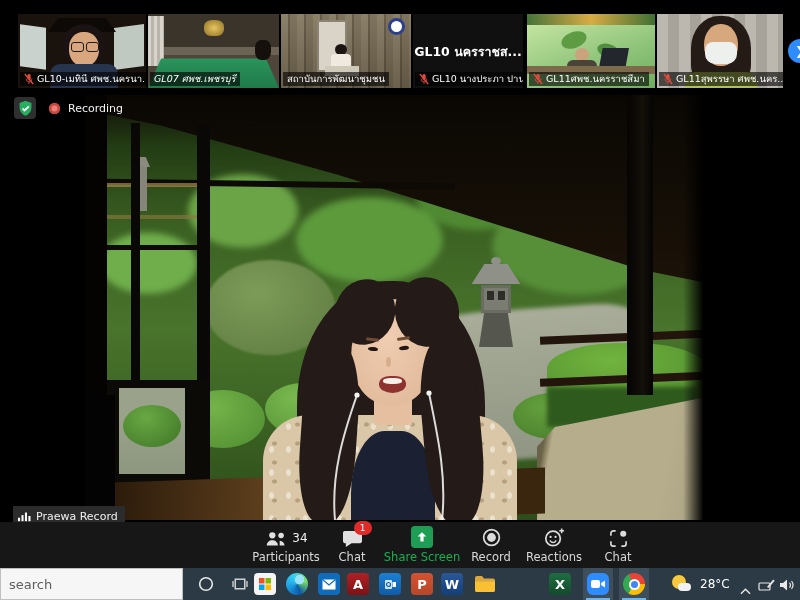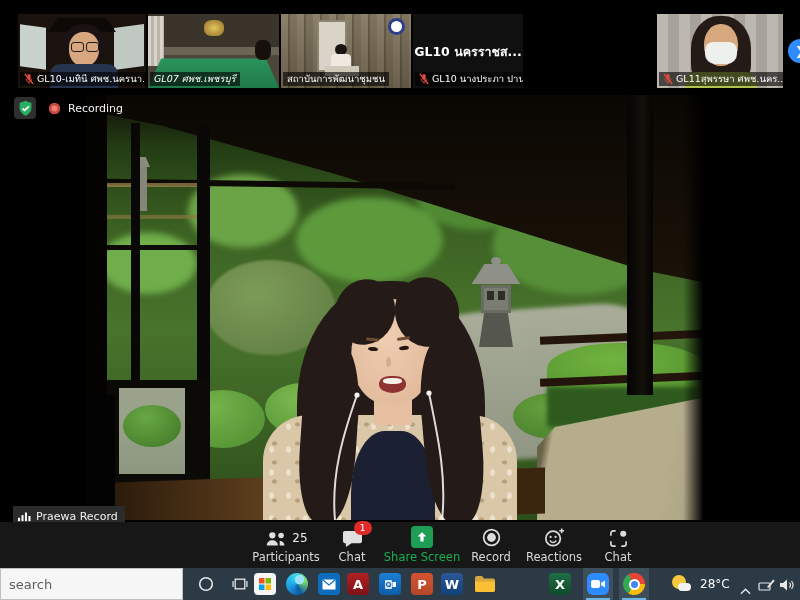--- a/index.html
+++ b/index.html
@@ -115,20 +115,39 @@
         <svg width="10" height="12" viewBox="0 0 12 14">
             <rect x="4" y="1" width="4" height="7" rx="2" fill="#e04b3f"></rect>
             <path d="M2.5 6.5a3.5 4 0 0 0 7 0" stroke="#e04b3f" fill="none"></path>
             <line x1="6" y1="10.5" x2="6" y2="13" stroke="#e04b3f"></line>
             <line x1="1" y1="1" x2="11" y2="13" stroke="#e04b3f" stroke-width="1.6"></line>
           </svg>
         <span>GL10 นางประภา ปานฉิม...</span>
       </div>
     </div>
 
+    <div class="thumb" style="left:527px;width:128px;">
+      <div class="abs" style="inset:0;background:linear-gradient(160deg,#cdeaa9,#8fc47a 60%,#6fae5e);"></div>
+      <div class="blob" style="left:34px;top:18px;width:26px;height:16px;background:#5d9c42;transform:rotate(-20deg);"></div>
+      <div class="blob" style="left:70px;top:30px;width:22px;height:13px;background:#4f8f3f;transform:rotate(15deg);"></div>
+      <div class="abs" style="left:0;top:0;width:128px;height:11px;background:linear-gradient(90deg,rgba(46,94,38,.85),rgba(226,160,48,.8),rgba(46,94,38,.85));"></div>
+      <div class="abs" style="left:72px;top:34px;width:30px;height:20px;background:#23262d;clip-path:polygon(0 100%,12% 0,100% 0,88% 100%);"></div>
+      <div class="blob" style="left:48px;top:34px;width:14px;height:13px;background:#caa27c;"></div>
+      <div class="abs" style="left:40px;top:46px;width:30px;height:14px;background:#4a4338;border-radius:6px 6px 0 0;"></div>
+      <div class="abs" style="left:0;bottom:14px;width:128px;height:8px;background:#7c6a4a;"></div>
+      <div class="vlabel">
+        <svg width="10" height="12" viewBox="0 0 12 14">
+            <rect x="4" y="1" width="4" height="7" rx="2" fill="#e04b3f"></rect>
+            <path d="M2.5 6.5a3.5 4 0 0 0 7 0" stroke="#e04b3f" fill="none"></path>
+            <line x1="6" y1="10.5" x2="6" y2="13" stroke="#e04b3f"></line>
+            <line x1="1" y1="1" x2="11" y2="13" stroke="#e04b3f" stroke-width="1.6"></line>
+          </svg>
+        <span>GL11ศพช.นครราชสีมา</span>
+      </div>
+    </div>
 
     <div class="thumb" style="left:657px;width:126px;">
       <div class="abs" style="inset:0;background:repeating-linear-gradient(90deg,#bcb7af 0 11px,#a8a39a 11px 22px);"></div>
       <div class="blob" style="left:34px;top:2px;width:60px;height:70px;background:#241a16;border-radius:46% 46% 30% 30%;"></div>
       <div class="blob" style="left:47px;top:10px;width:34px;height:42px;background:#d7a87e;border-radius:48%;"></div>
       <div class="abs" style="left:48px;top:28px;width:32px;height:22px;background:#eef0ee;border-radius:8px 8px 10px 10px;"></div>
       <div class="abs" style="left:28px;top:58px;width:72px;height:16px;background:#b4c254;border-radius:10px 10px 0 0;"></div>
       <div class="vlabel">
         <svg width="10" height="12" viewBox="0 0 12 14">
             <rect x="4" y="1" width="4" height="7" rx="2" fill="#e04b3f"></rect>
@@ -251,21 +270,21 @@
   <div class="toolbar">
 
     <div class="tb-item" style="left:240px;width:92px;">
       <div class="tb-iconrow">
         <svg width="24" height="18" viewBox="0 0 26 18">
           <circle cx="9" cy="5" r="3.4" fill="#e0e0e0"></circle>
           <path d="M3 16c0-3.4 2.7-5.6 6-5.6s6 2.2 6 5.6z" fill="#e0e0e0"></path>
           <circle cx="18.5" cy="5.2" r="3" fill="#e0e0e0"></circle>
           <path d="M17 10.8c3 .3 5.2 2.4 5.2 5.2h-5.2z" fill="#e0e0e0"></path>
         </svg>
-        <span class="tb-count">25</span>
+        <span class="tb-count">34</span>
       </div>
       <span>Participants</span>
     </div>
 
     <div class="tb-item" style="left:322px;width:60px;">
       <div class="tb-iconrow" style="position:relative;">
         <svg width="21" height="19" viewBox="0 0 22 20">
           <path d="M3 2h16c1.1 0 2 .9 2 2v9c0 1.1-.9 2-2 2h-9l-6 4v-4H3c-1.1 0-2-.9-2-2V4c0-1.1.9-2 2-2z" fill="#e0e0e0"></path>
         </svg>
         <span class="badge">1</span>

